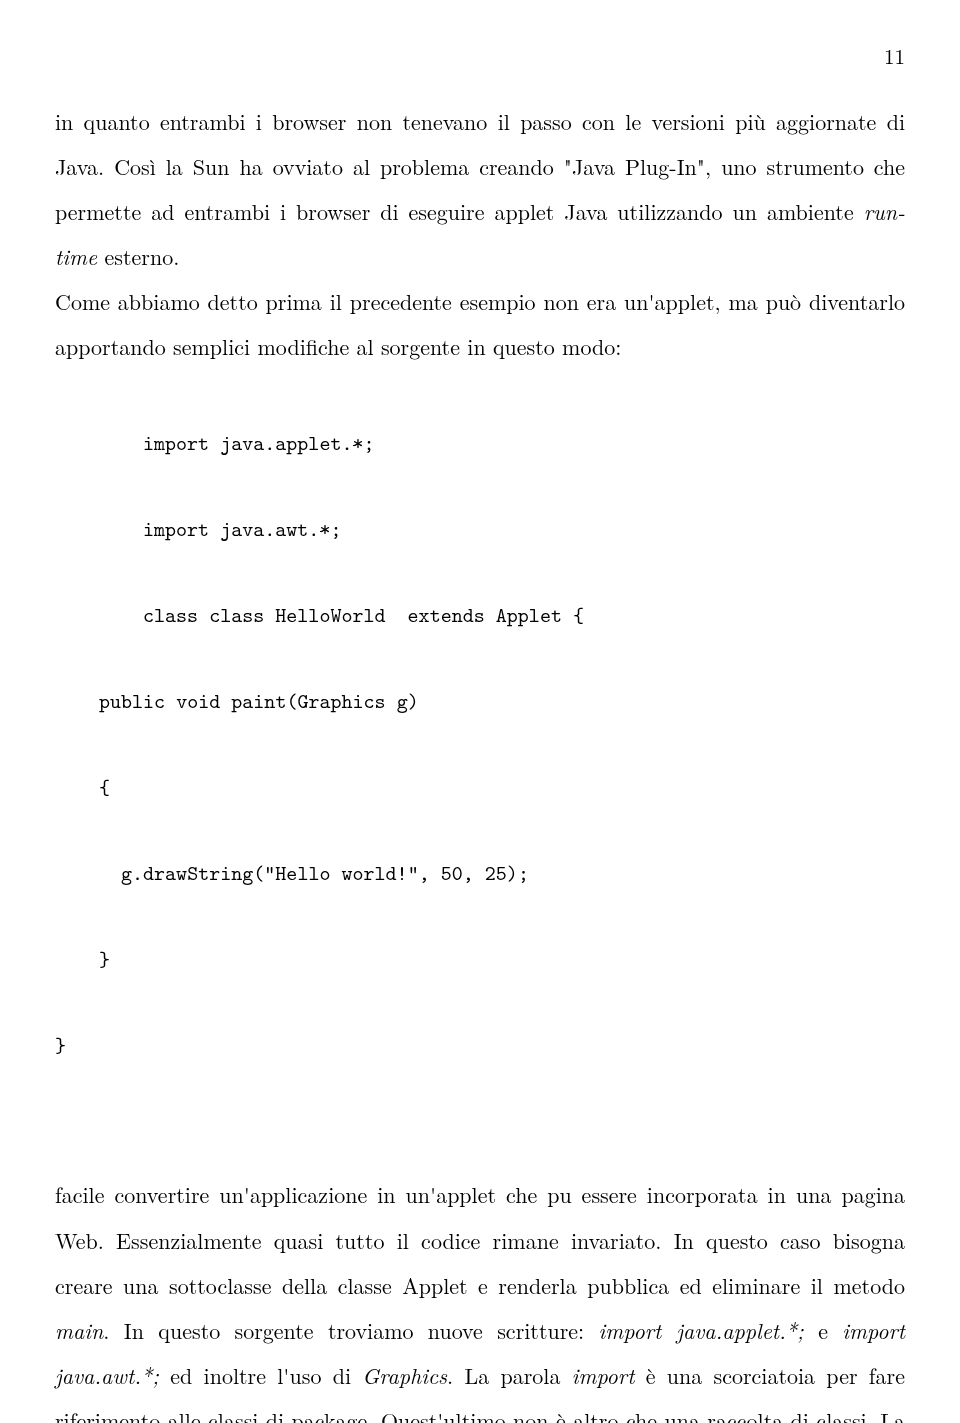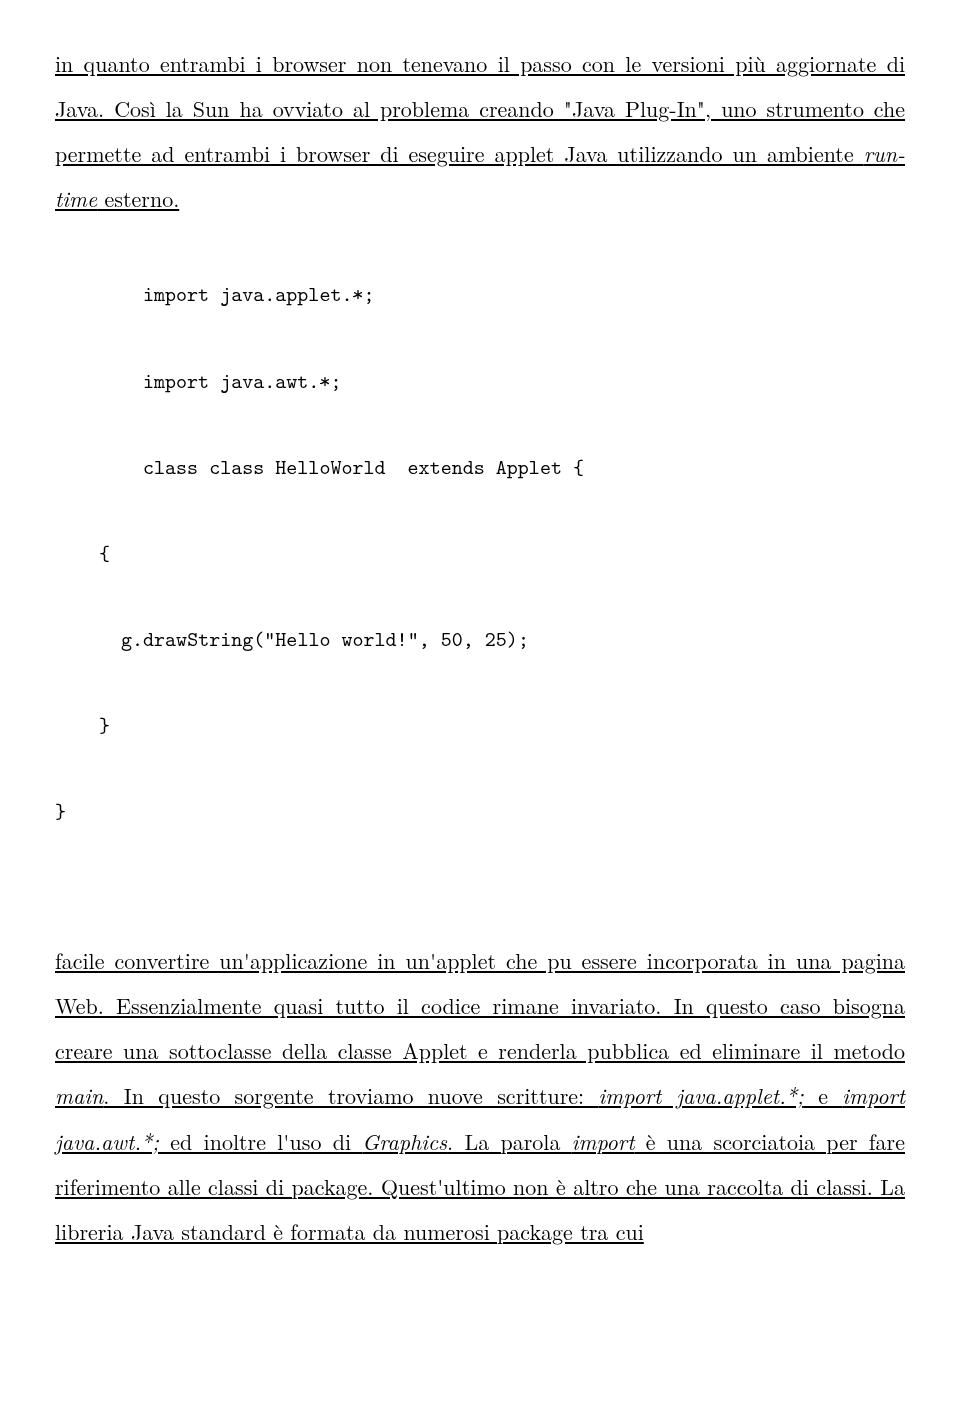--- a/index.html
+++ b/index.html
@@ -20,21 +20,20 @@
     text-align: right;
     font-size: 21px;
     margin-bottom: 28px;
   }
   .para {
     font-size: 22px;
     line-height: 2.05;
     text-align: justify;
     margin: 0;
     hyphens: auto;
-    text-decoration: underline;
   }
   .italic {
     font-style: italic;
   }
   .code-block {
     font-family: "Latin Modern Mono", "Courier New", monospace;
     font-size: 21px;
     line-height: 2.05;
     white-space: pre;
     margin: 10px 0 18px 0;
@@ -42,30 +41,33 @@
   .code-indent1 { padding-left: 88px; }
   .code-indent2 { padding-left: 44px; }
   .code-indent3 { padding-left: 66px; }
   .noindent { text-indent: 0; }
 </style>
 </head>
 <body>
 
 <div class="page">
 
+  <div class="page-number">11</div>
 
   <p class="para noindent">
     <span>in quanto entrambi i browser non tenevano il passo con le versioni più aggiornate di Java. Così la Sun ha ovviato al problema creando "Java Plug-In", uno strumento che permette ad entrambi i browser di eseguire applet Java utilizzando un ambiente </span><span class="italic">run-time</span><span> esterno.</span>
   </p>
 
+  <p class="para noindent">Come abbiamo detto prima il precedente esempio non era un'applet, ma può diventarlo apportando semplici modifiche al sorgente in questo modo:</p>
 
   <div class="code-block">
 <div class="code-indent1">import java.applet.*;</div>
 <div class="code-indent1">import java.awt.*;</div>
 <div class="code-indent1">class class HelloWorld  extends Applet {</div>
+<div class="code-indent2">public void paint(Graphics g)</div>
 <div class="code-indent2">{</div>
 <div class="code-indent3">g.drawString("Hello world!", 50, 25);</div>
 <div class="code-indent2">}</div>
 <div>}</div>
   </div>
 
   <p class="para noindent">
     <span> facile convertire un'applicazione in un'applet che pu essere incorporata in una pagina Web. Essenzialmente quasi tutto il codice rimane invariato. In questo caso bisogna creare una sottoclasse della classe Applet e renderla pubblica ed eliminare il metodo </span><span class="italic">main</span><span>. In questo sorgente troviamo nuove scritture: </span><span class="italic">import java.applet.*;</span><span> e </span><span class="italic">import java.awt.*;</span><span> ed inoltre l'uso di </span><span class="italic">Graphics</span><span>. La parola </span><span class="italic">import</span><span> è una scorciatoia per fare riferimento alle classi di package. Quest'ultimo non è altro che una raccolta di classi. La libreria Java standard è formata da numerosi package tra cui </span>
   </p>
 

